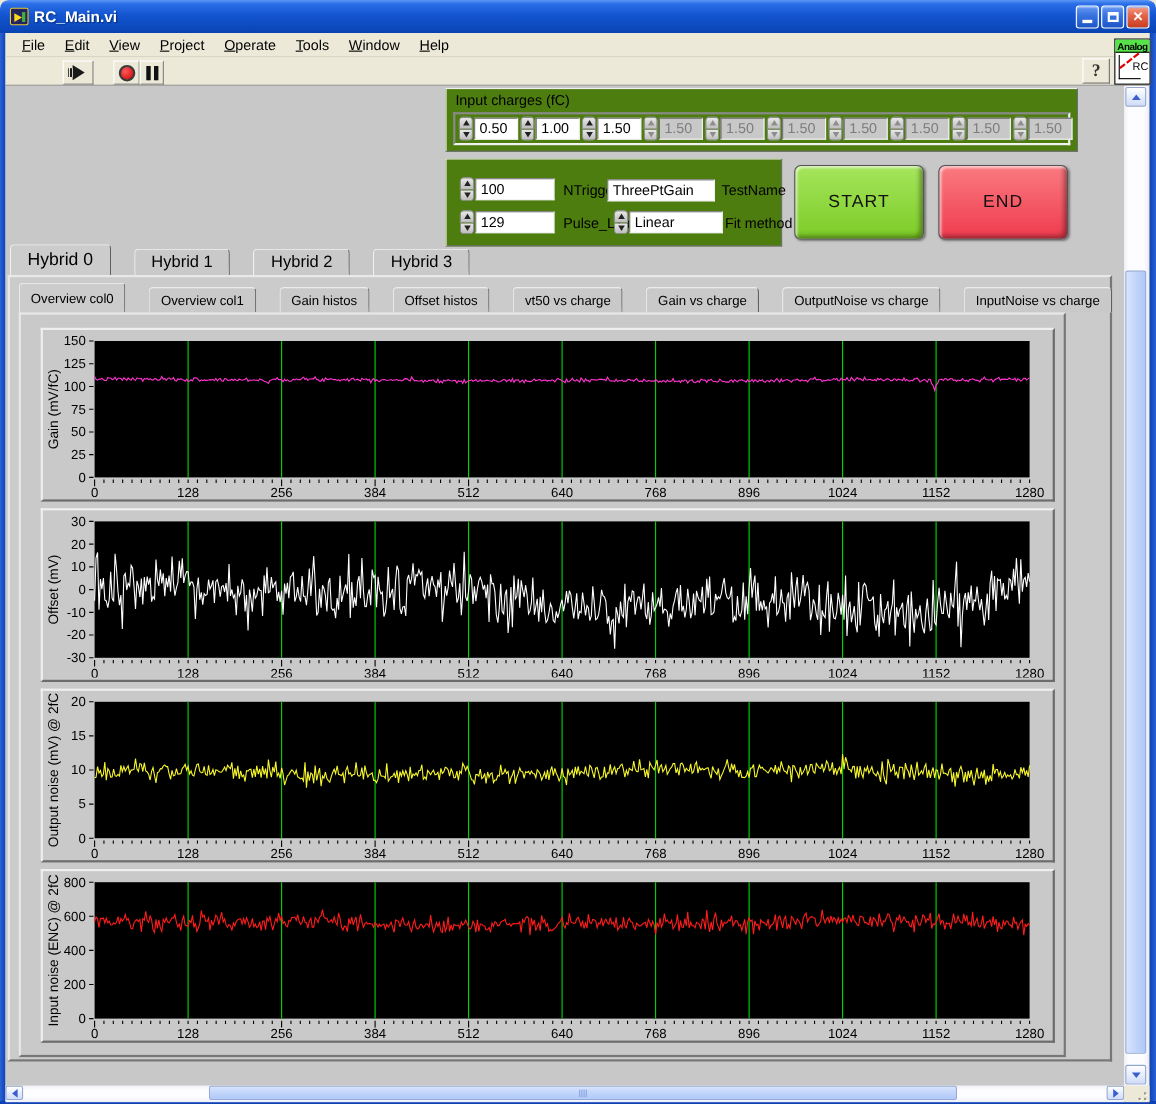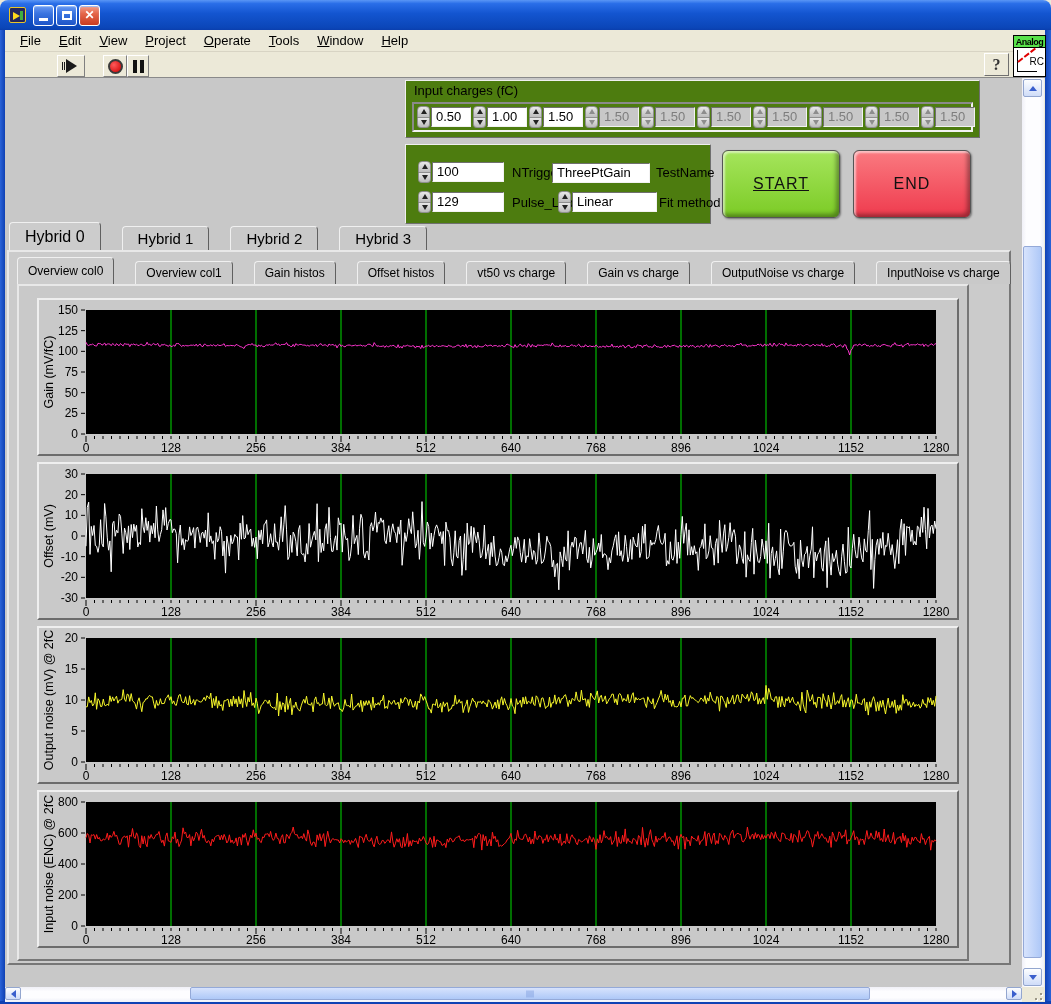--- a/index.html
+++ b/index.html
@@ -114,20 +114,21 @@
   .t-l{width:0;height:0;border-top:4px solid transparent;border-bottom:4px solid transparent;border-right:5px solid #3a5fcd}
   .t-r{width:0;height:0;border-top:4px solid transparent;border-bottom:4px solid transparent;border-left:5px solid #3a5fcd}
   .corner{position:absolute;left:1022px;top:987px;width:23px;height:15px;background:#ece9d8}
   .corner i{position:absolute;width:2px;height:2px;background:#9b9787;box-shadow:1px 1px 0 #fff}
 </style>
 </head>
 <body>
 
 <div class="titlebar">
   <span class="title-icon"></span>
+  <span class="title-text">RC_Main.vi</span>
   <span class="winbtn">
       <span class="minbar"></span>
     </span>
   <span class="winbtn">
       <span class="maxbox"></span>
     </span>
   <span class="winbtn close">
       <span>✕</span>
     </span>
 </div>
@@ -330,21 +331,21 @@
             <span class="ab dn">
               <i class="tri-dn"></i>
             </span>
           </span>
           <span class="spin-field" style="width: 85px;">Linear</span>
         </span>
       </span>
     <span class="ctl-label" style="left:253px;top:50px">Fit method</span>
   </div>
 
-  <div class="bigbtn" id="start-btn" style="left: 717px; top: 72px; background: linear-gradient(rgb(165, 229, 92), rgb(124, 203, 38)); text-decoration: underline;">START</div>
+  <div class="bigbtn" id="start-btn" style="left: 717px; top: 72px; background: linear-gradient(rgb(165, 229, 92), rgb(124, 203, 38));">START</div>
   <div class="bigbtn" id="end-btn" style="left: 848px; top: 72px; background: linear-gradient(rgb(250, 122, 128), rgb(239, 59, 78));">END</div>
 
   <div class="tabrow hybrid" style="left:4px;top:144px;height:28px">
       <span class="tab active">Hybrid 0</span>
       <span class="tab">Hybrid 1</span>
       <span class="tab">Hybrid 2</span>
       <span class="tab">Hybrid 3</span>
     </div>
   <div class="page outer" style="left:2px;top:172px;width:1004px;height:715px">
     <div class="tabrow views" style="left:8px;top:5px;height:27px">

